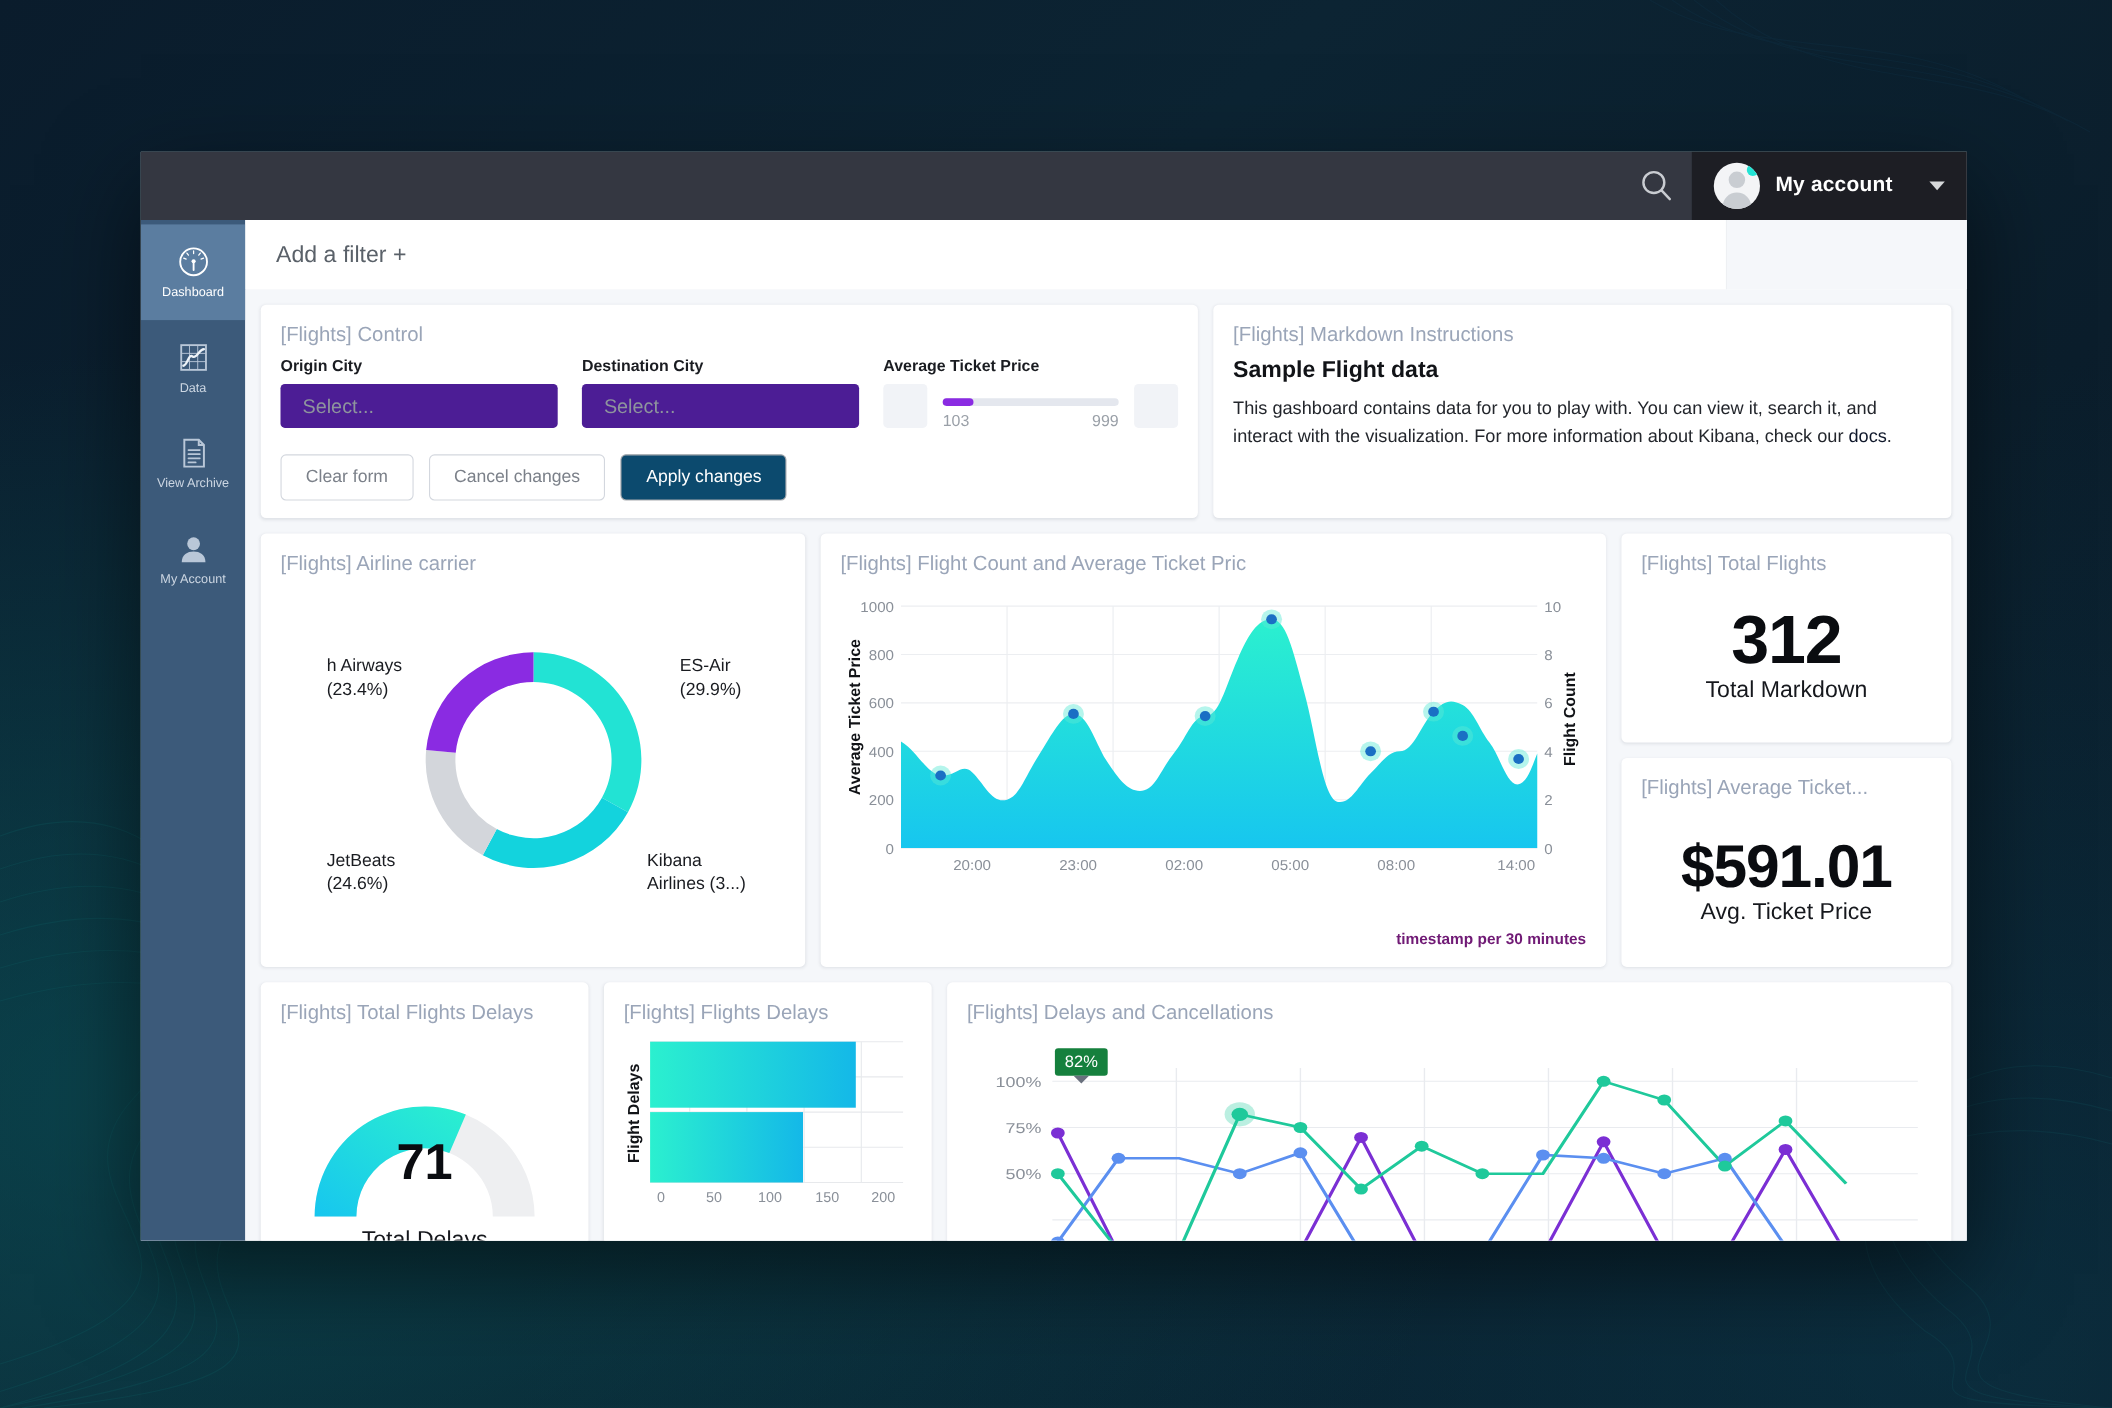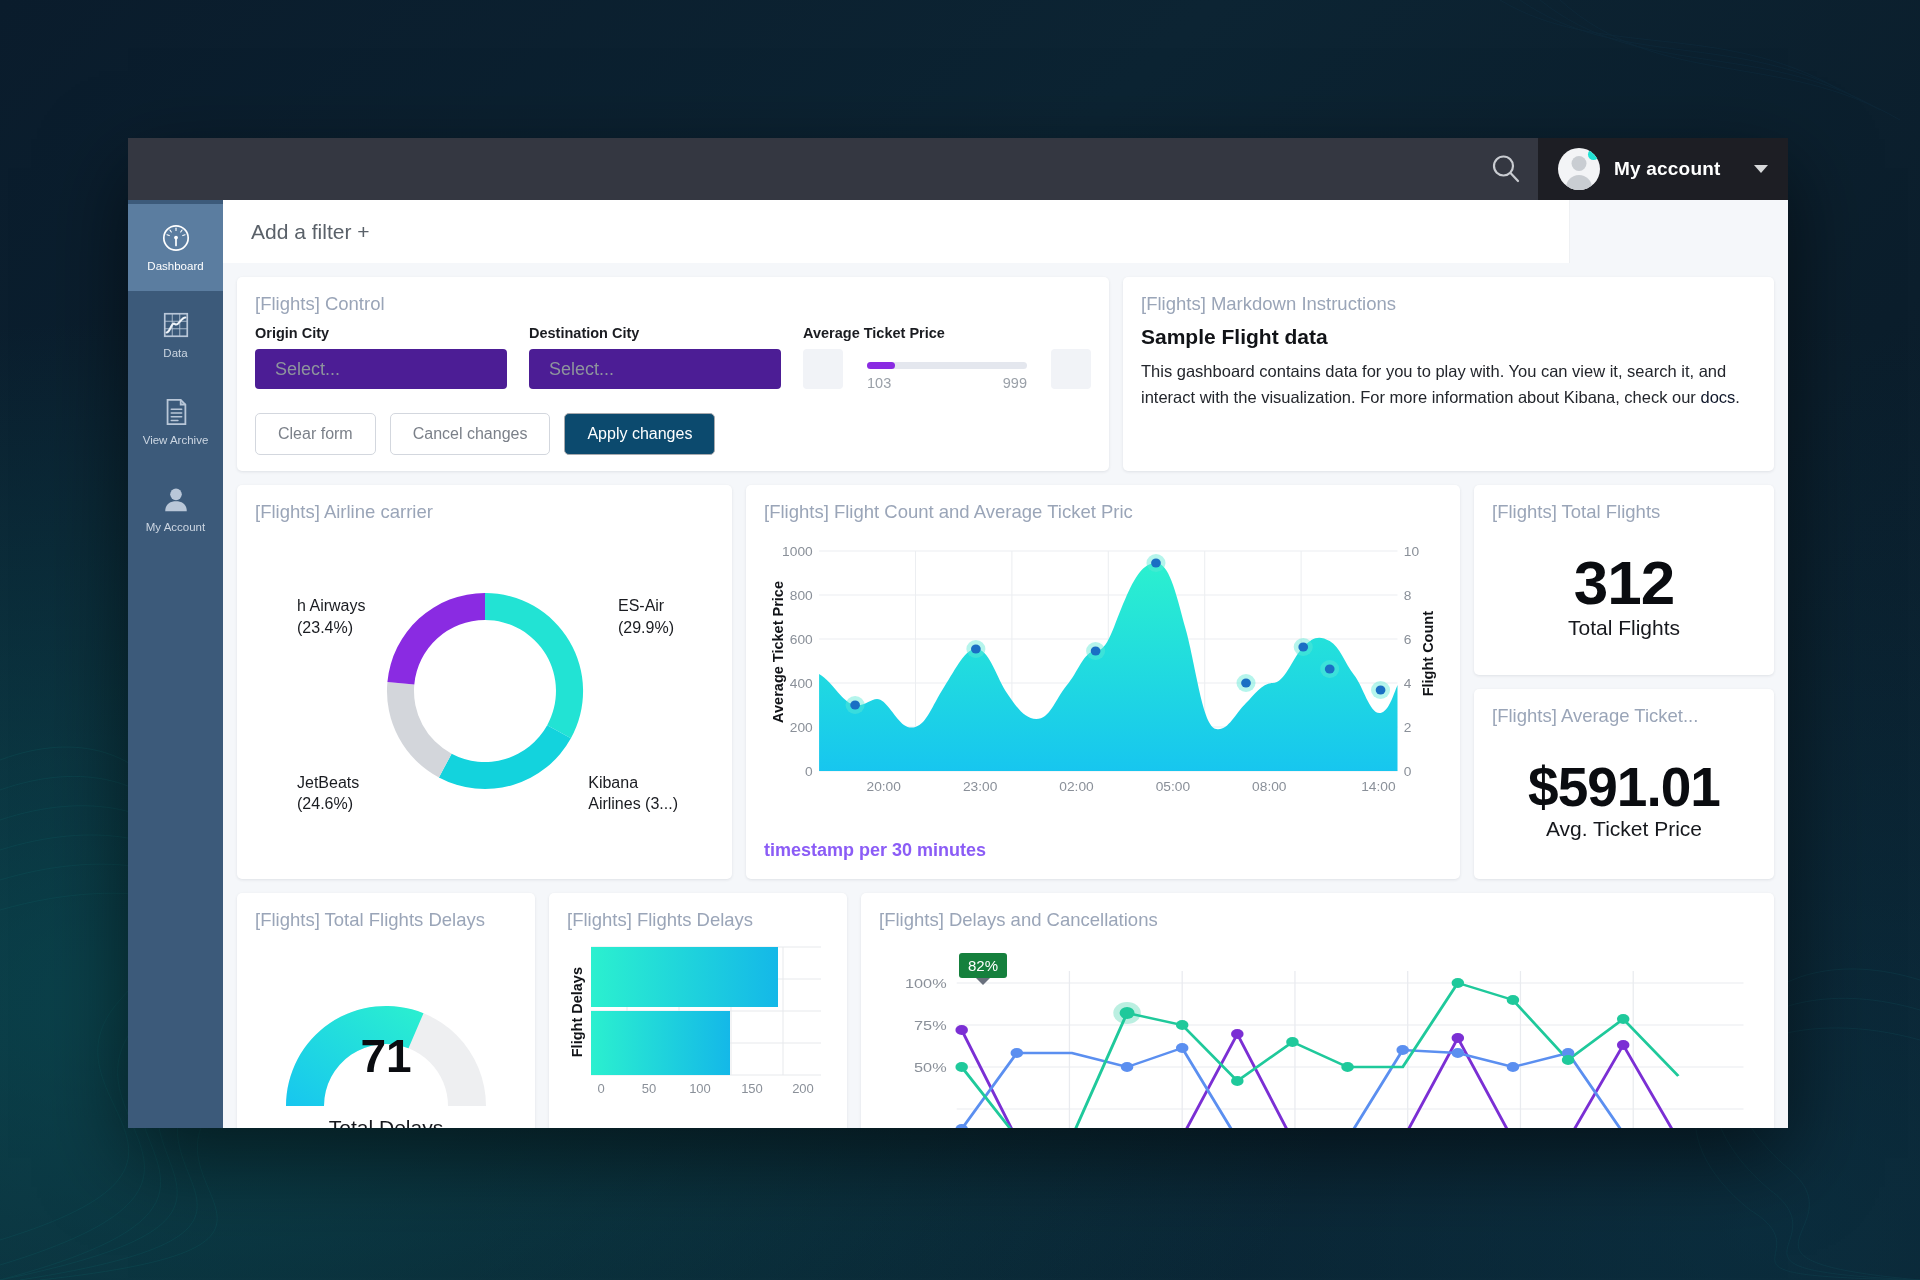--- a/index.html
+++ b/index.html
@@ -110,21 +110,21 @@
   
   .ctrl-panel { flex: 0 0 850px; }
   .ctrl-fields { display: flex; gap: 22px; align-items: flex-start; margin-top: 4px; }
   .field-label { font-size: 14.5px; font-weight: bold; color: #1a1c21; margin-bottom: 8px; }
   .select-box {
     background: #4c1d95; border-radius: 4px; height: 40px;
     display: flex; align-items: center; padding: 0 20px;
     color: #8e949d; font-size: 18px;
   }
   .f-origin, .f-dest { width: 252px; }
-  .price-wrap { display: flex; align-items: flex-start; gap: 24px; margin-top: 0; text-align: center; }
+  .price-wrap { display: flex; align-items: flex-start; gap: 14px; margin-top: 0; text-align: center; }
   .num-box { width: 40px; height: 40px; background: #f1f3f7; border-radius: 4px; }
   .slider-col { width: 160px; padding-top: 13px; }
   .slider-track {
     height: 7px; border-radius: 4px; background: #e4e7ee; position: relative;
   }
   .slider-fill {
     position:absolute; left:0; top:0; height: 7px; width: 28px;
     border-radius: 4px; background: #8a2be2;
   }
   .slider-ends { display: flex; justify-content: space-between; margin-top: 6px; }
@@ -152,22 +152,22 @@
   
   .area-panel { flex: 1; }
   .area-wrap { position: relative; height: 330px; }
   .axis-title {
     position: absolute; font-size: 14.5px; font-weight: bold; color: #111317;
     writing-mode: vertical-rl; transform: rotate(180deg);
   }
   .axis-title.left { left: 6px; top: 48px; }
   .axis-title.right { right: 6px; top: 78px; }
   .x-title {
-    position: absolute; bottom: 2px; left: 0; right: 0; text-align: left;
-    font-size: 18px; font-weight: bold; color: #8b5cf6;
+    position: absolute; bottom: 2px; left: 0; right: 0; text-align: right;
+    font-size: 14px; font-weight: bold; color: #701a75;
   }
   .tick { font-size: 13px; fill: #8a9099; }
   
   .metric-col { flex: 0 0 300px; display: flex; flex-direction: column; gap: 14px; }
   .metric-panel { flex: 1; display: flex; flex-direction: column; }
   .metric-body { flex: 1; display: flex; flex-direction: column;
                  align-items: center; justify-content: center; gap: 2px; }
   .metric-value { font-size: 62px; font-weight: bold; color: #0a0c10; letter-spacing: -1px; line-height: 1; }
   .metric-value.small { font-size: 55px; }
   .metric-sub { font-size: 21px; color: #16181d; }
@@ -487,21 +487,21 @@
               </svg>
               <div class="x-title">timestamp per 30 minutes</div>
             </div>
           </div>
 
           <div class="metric-col">
             <div class="panel metric-panel">
               <div class="panel-title">[Flights] Total Flights</div>
               <div class="metric-body">
                 <div class="metric-value">312</div>
-                <div class="metric-sub">Total Flights</div>
+                <div class="metric-sub">Total Markdown</div>
               </div>
             </div>
             <div class="panel metric-panel">
               <div class="panel-title">[Flights] Average Ticket...</div>
               <div class="metric-body">
                 <div class="metric-value small">$591.01</div>
                 <div class="metric-sub">Avg. Ticket Price</div>
               </div>
             </div>
           </div>

